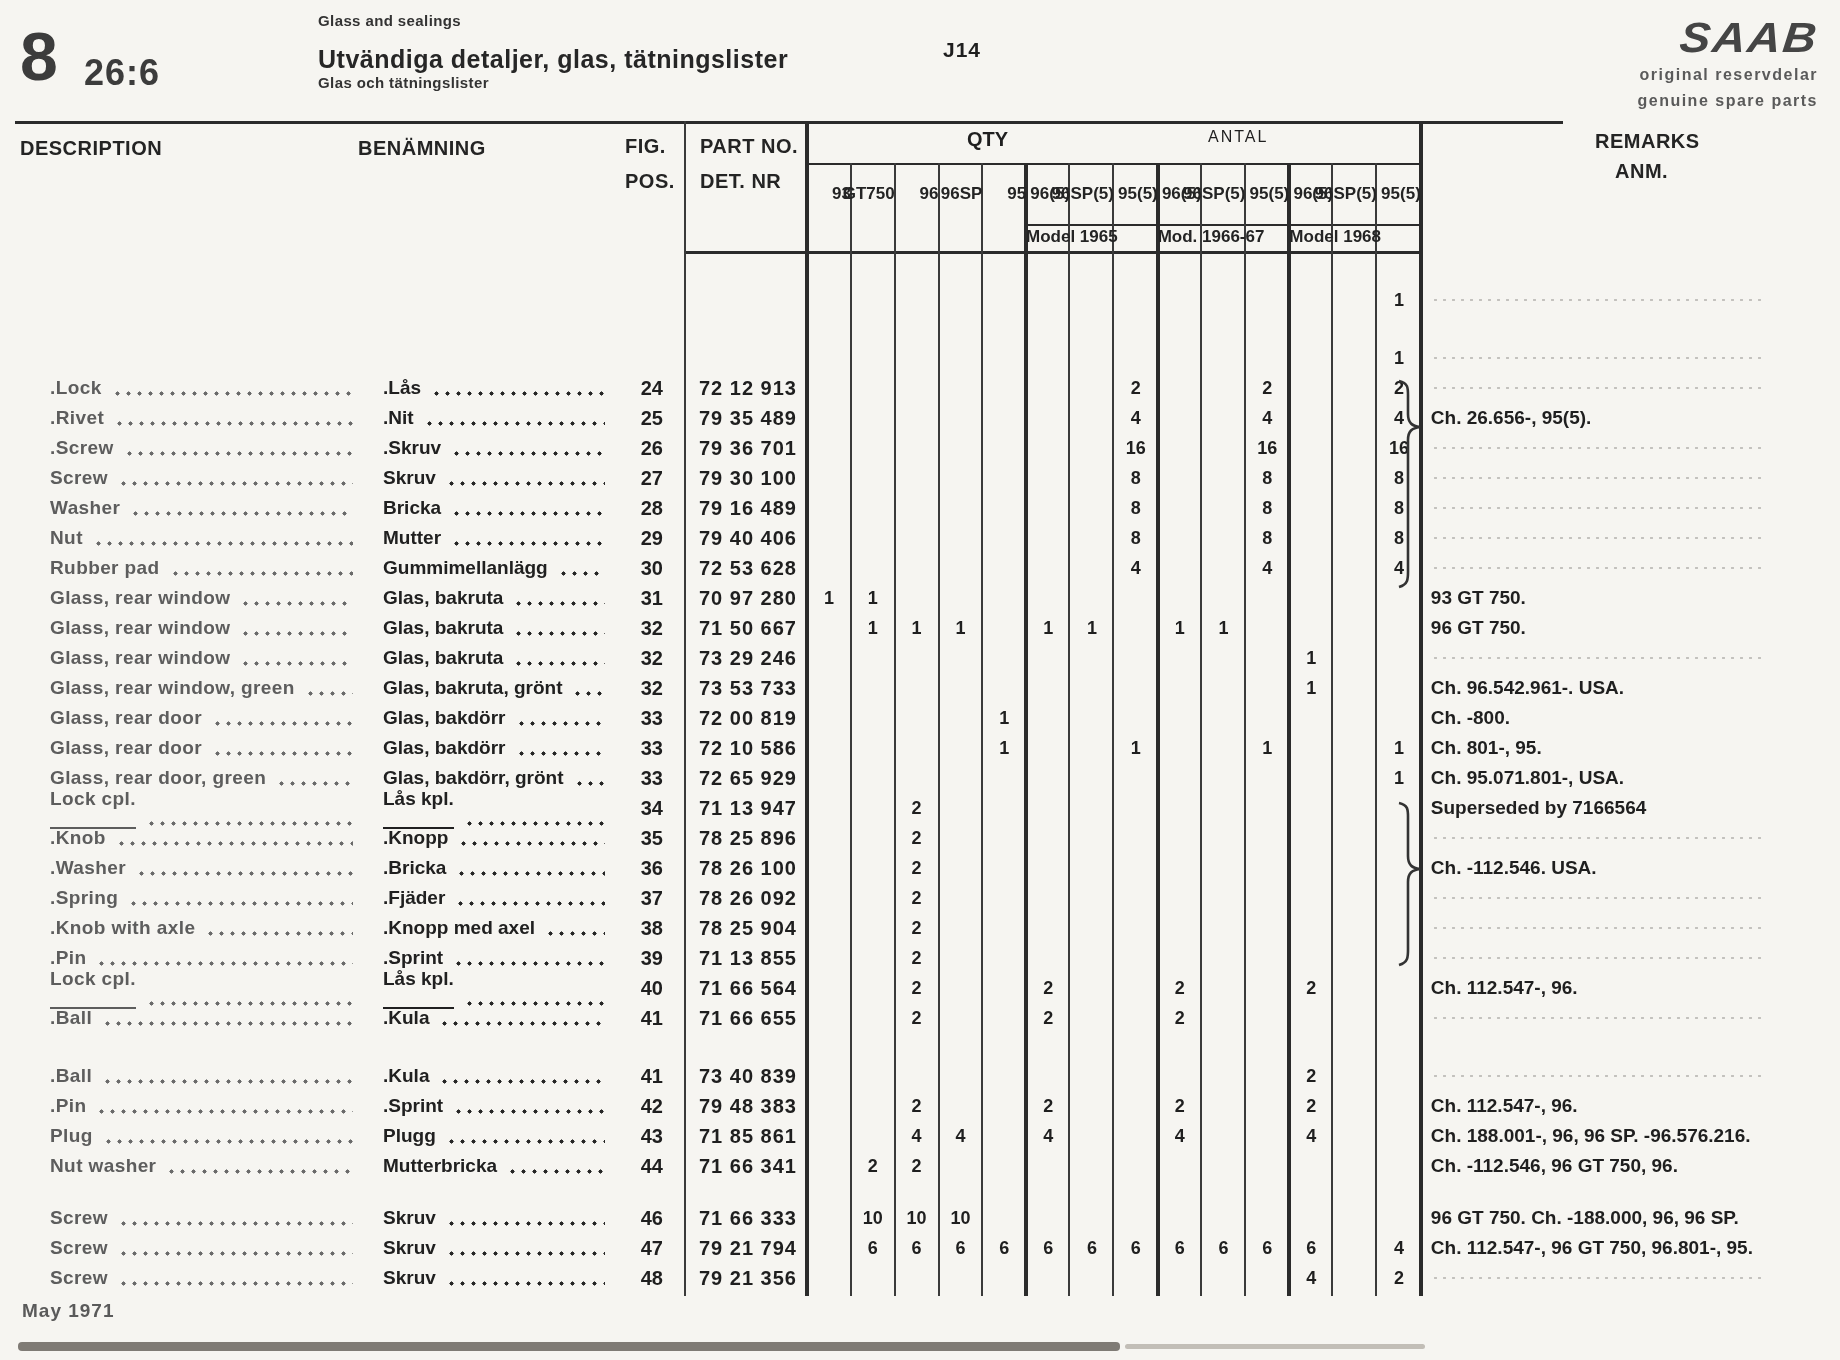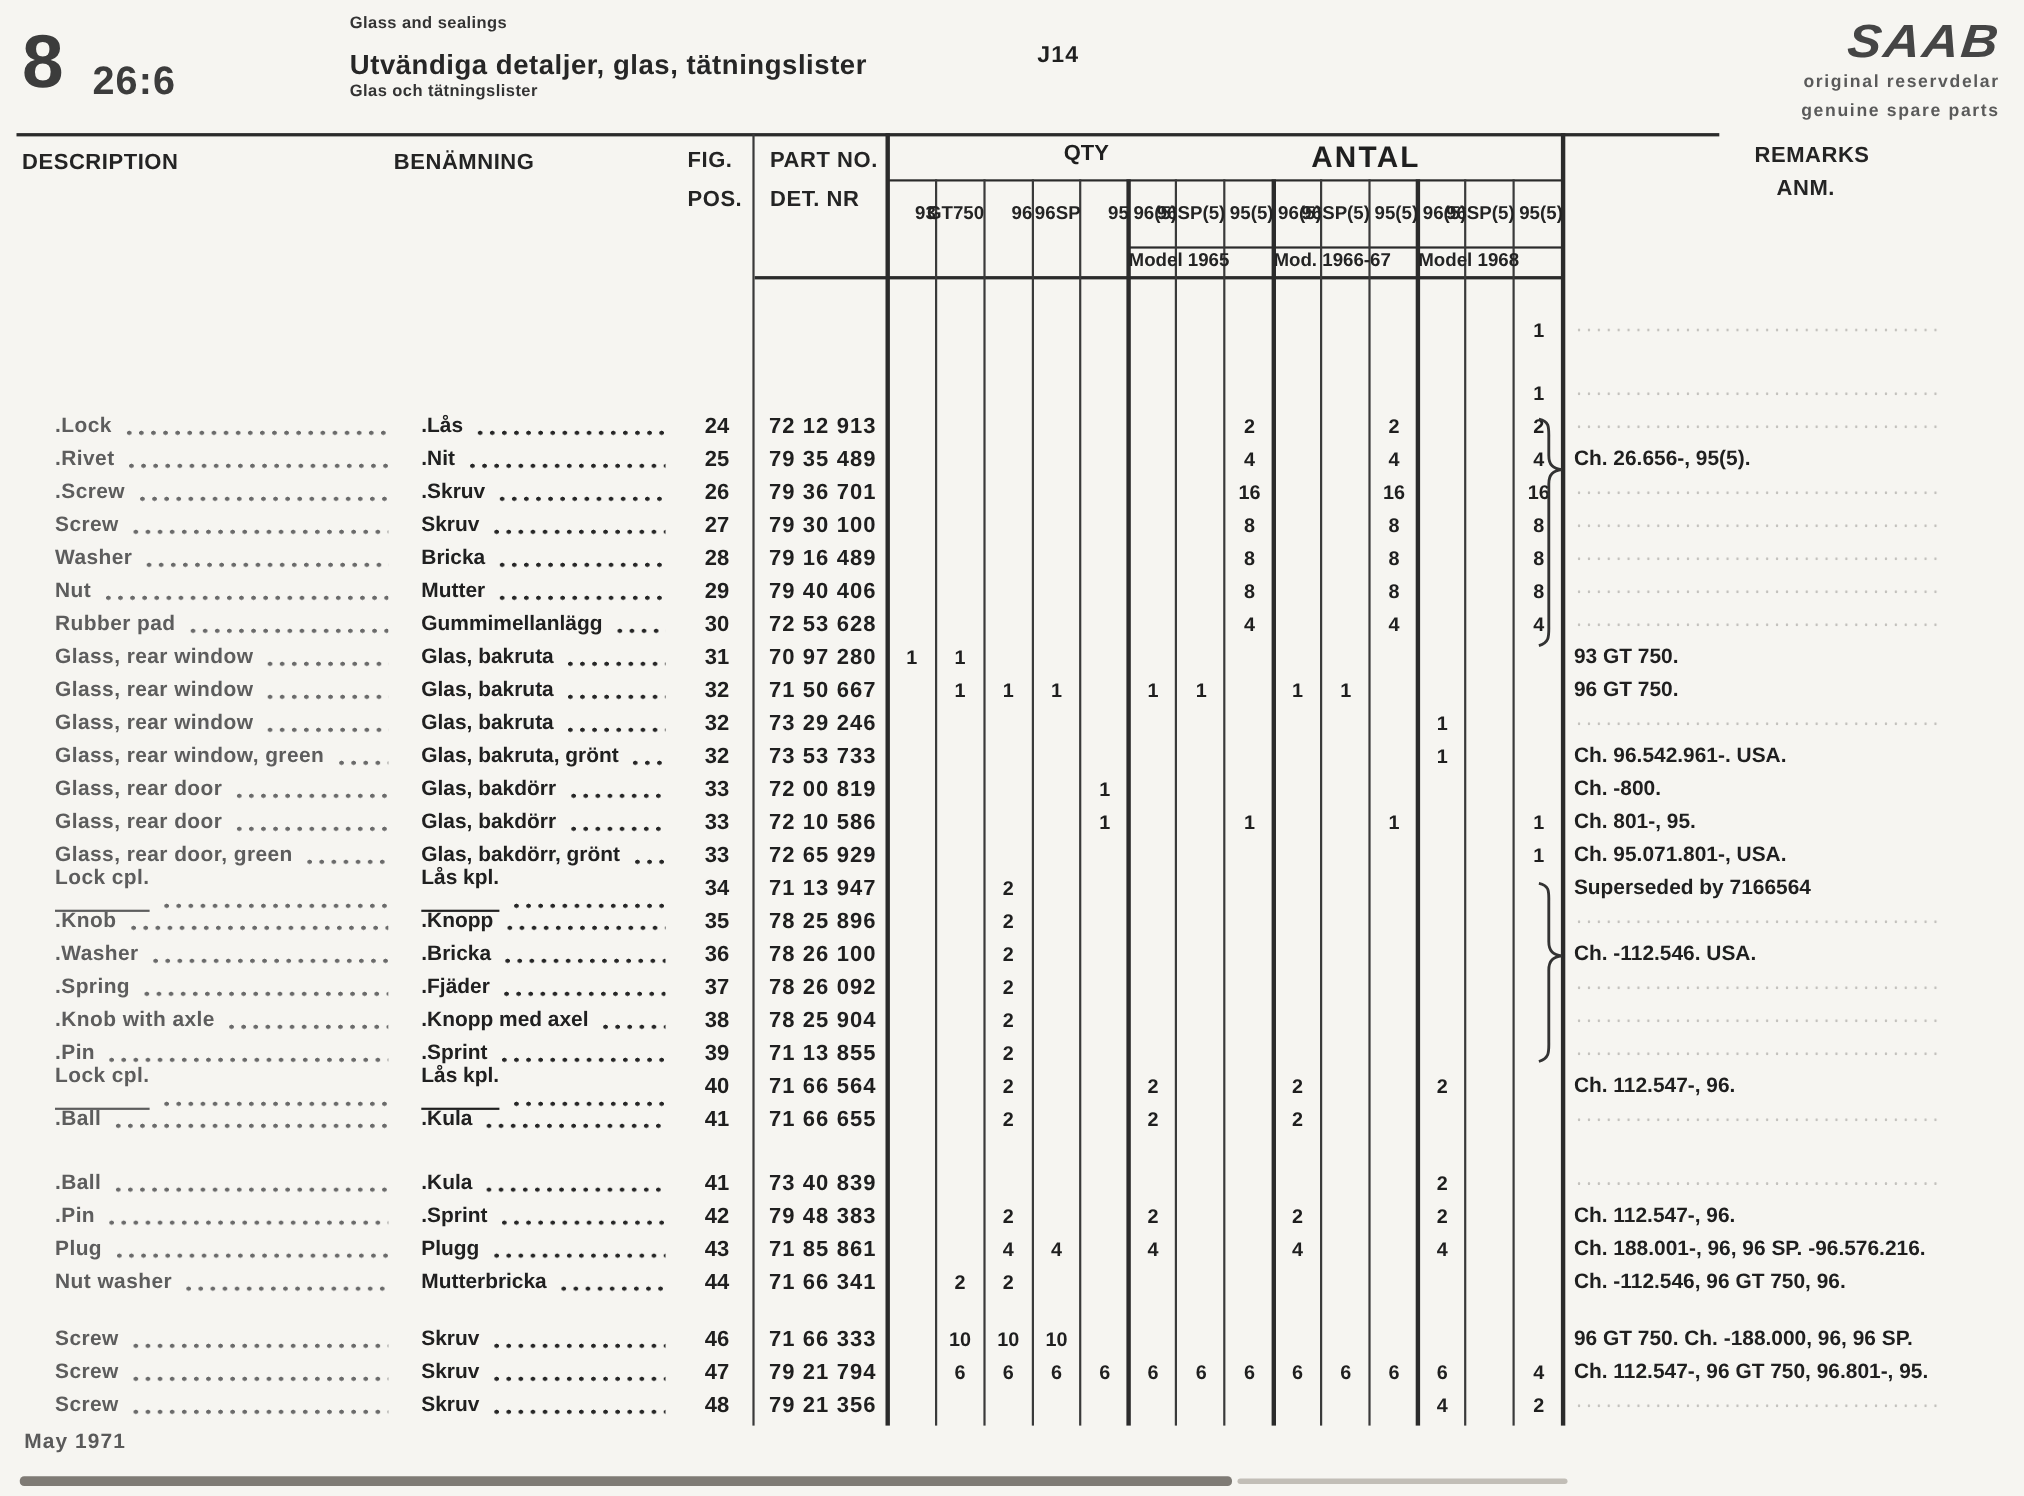--- a/index.html
+++ b/index.html
@@ -17,21 +17,21 @@
   .brand .logo{font-size:46px;font-weight:900;font-style:italic;letter-spacing:2px;color:#454545;
                transform:skewX(-6deg) scaleY(.92);display:inline-block;line-height:1;}
   .brand .sub{font-size:16px;font-weight:600;color:#5a5a5a;letter-spacing:1.5px;line-height:22px;margin-top:4px;}
   
   .ln{position:absolute;background:#2b2b2b;}
   .ln.light{background:#3a3a3a;}
   
   .thead-label{position:absolute;font-size:20px;font-weight:800;letter-spacing:.5px;color:#242424;}
   .qty-antal{position:absolute;left:807px;top:128px;width:614px;display:flex;}
   .qty-antal .q{position:absolute;left:160px;font-size:20px;font-weight:800;}
-  .qty-antal .a{position:absolute;left:385px;font-size:27px;font-weight:700;letter-spacing:2px;}
+  .qty-antal .a{position:absolute;left:401px;font-size:16px;font-weight:400;letter-spacing:2px;}
   .colheads{position:absolute;left:807px;top:165px;width:614px;height:60px;display:flex;}
   .colheads .ch{width:43.857px;display:flex;flex-direction:row;justify-content:flex-end;
                 align-items:center;padding-bottom:2px;}
   .colheads .ch div{font-size:17px;font-weight:800;line-height:18px;color:#242424;}
   .groups{position:absolute;left:1026px;top:227px;width:395px;height:24px;display:flex;}
   .groups .g{flex:1;text-align:left;font-size:17px;font-weight:800;color:#242424;white-space:nowrap;}
   
   .rows{position:absolute;left:0;top:253px;width:1840px;padding-top:32px;}
   .row{position:relative;display:flex;height:30px;align-items:center;}
   .spacer{height:28px;}

